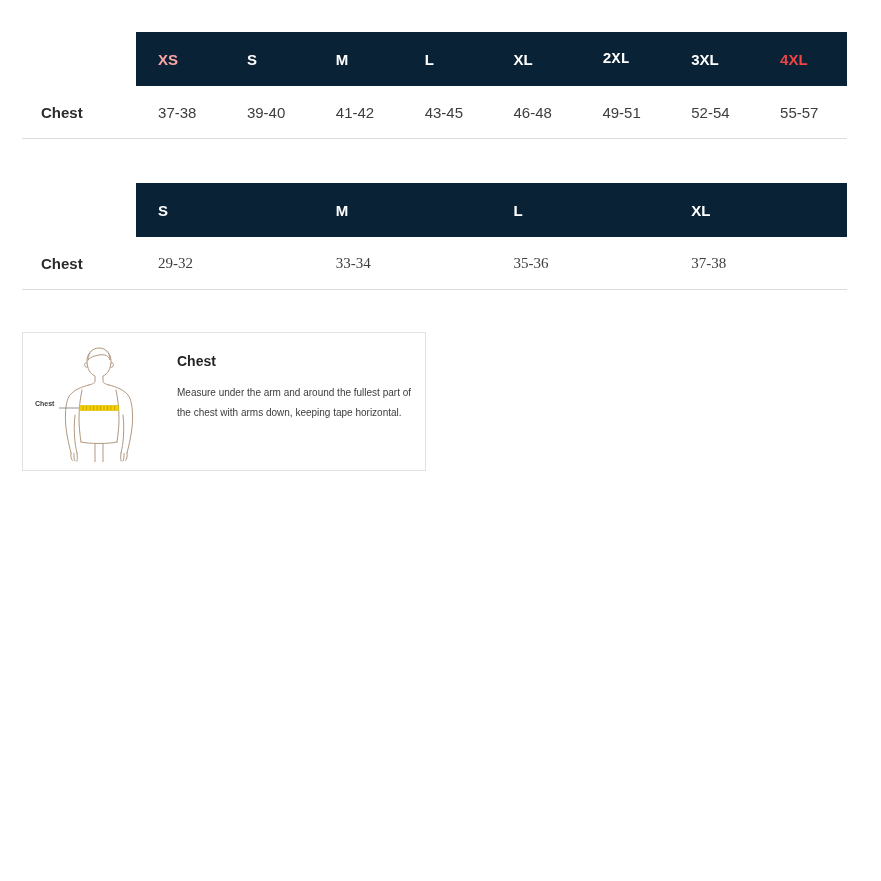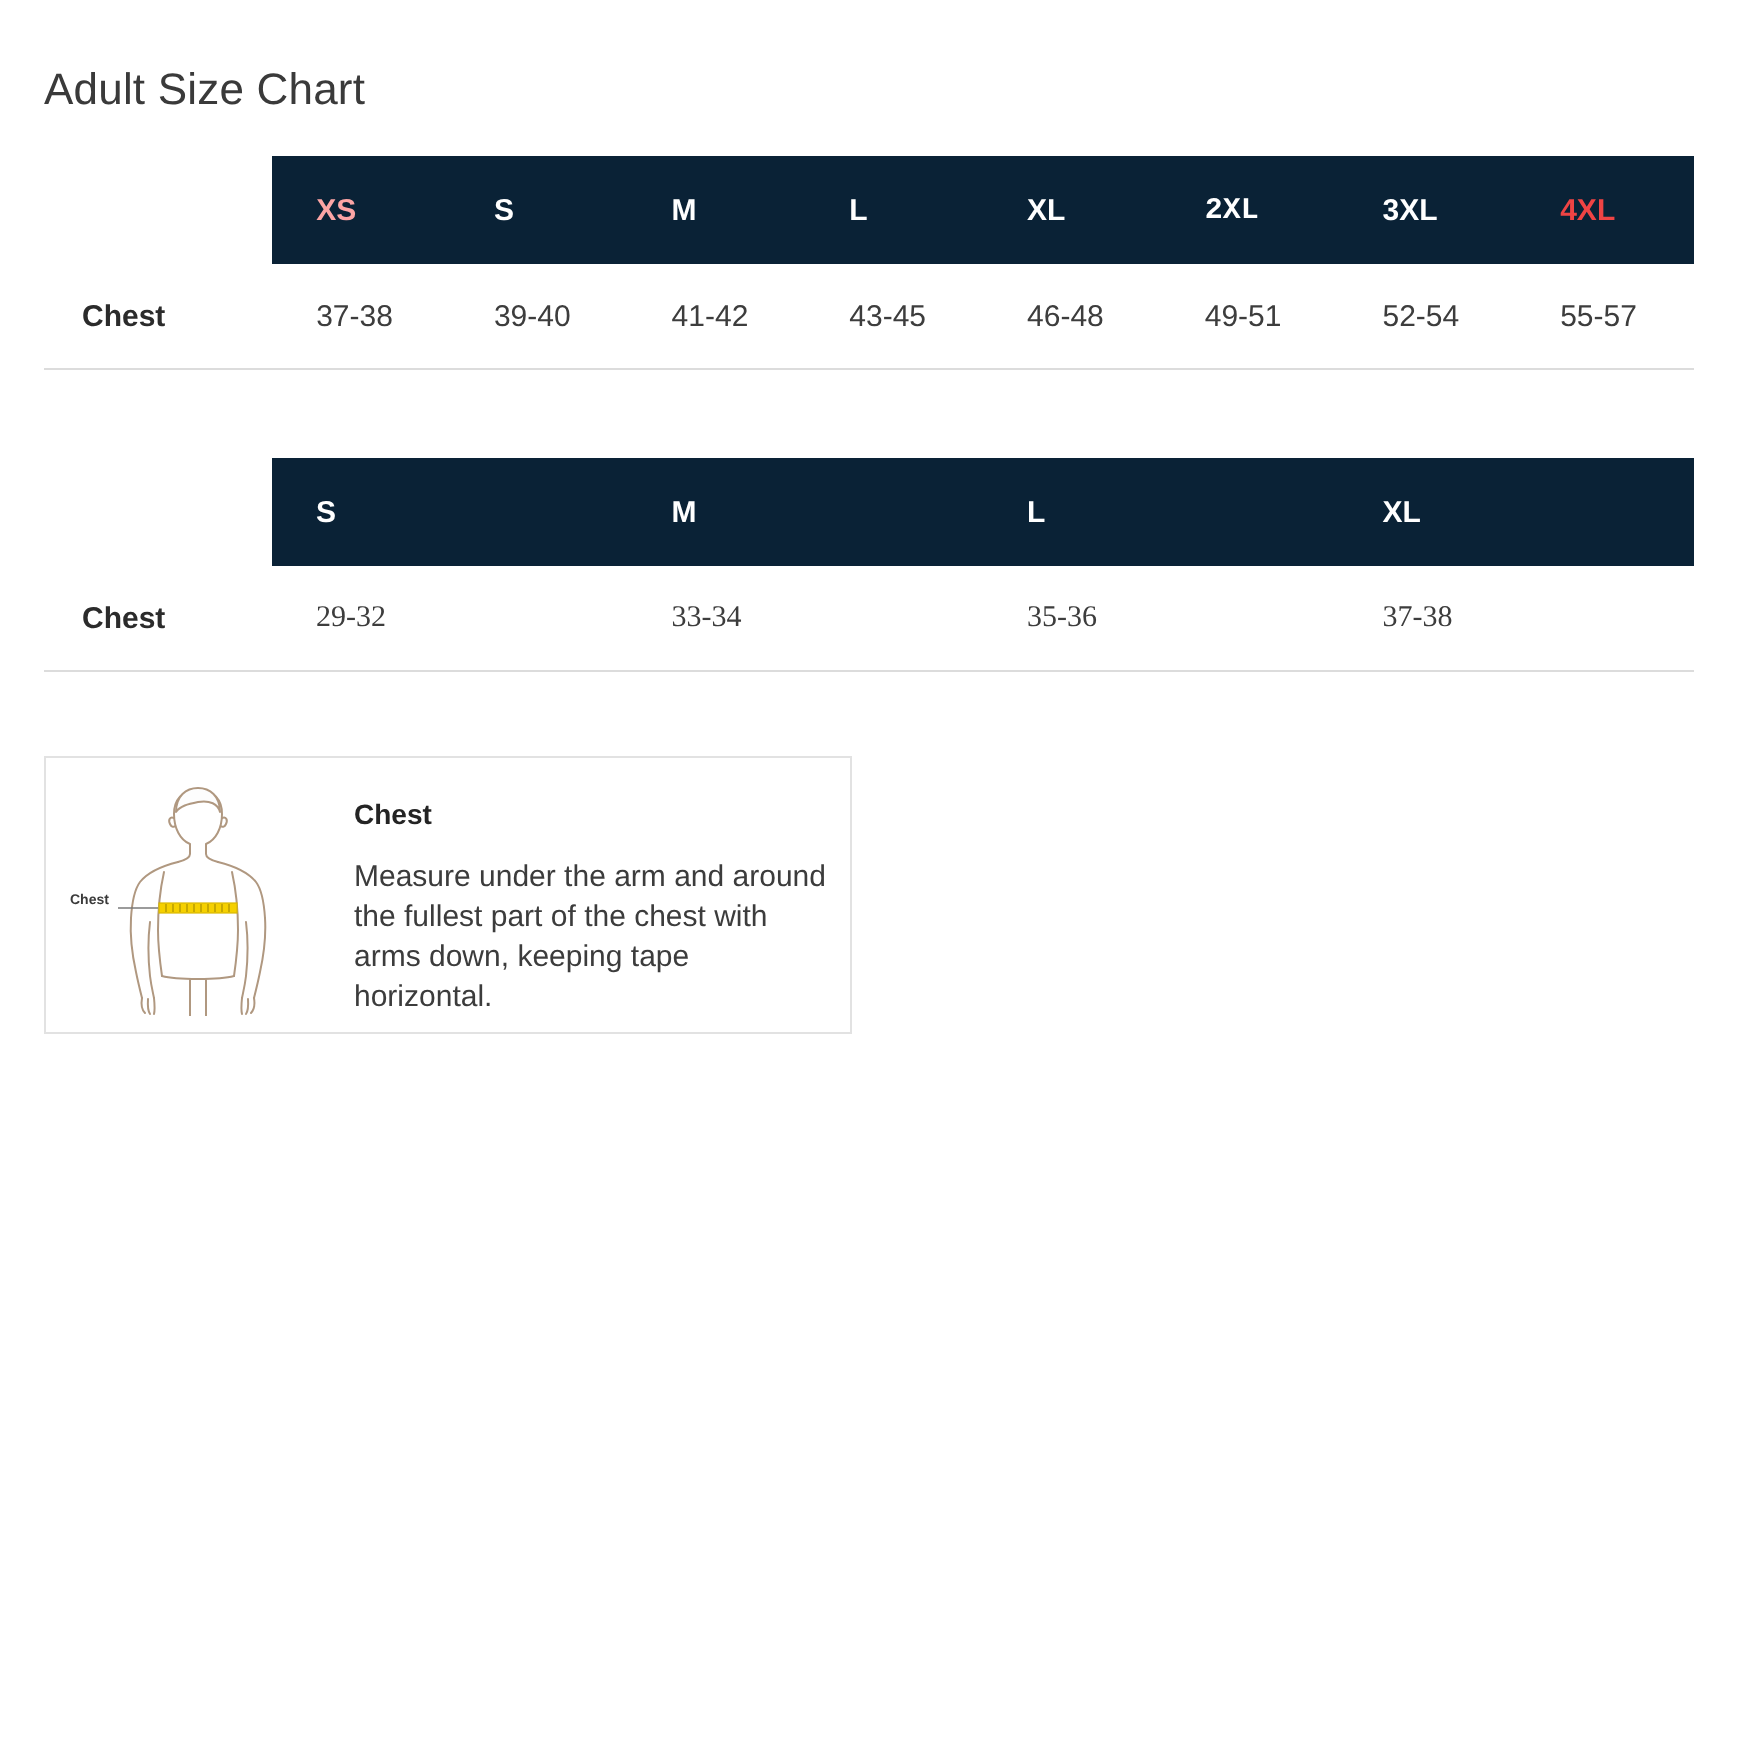--- a/index.html
+++ b/index.html
@@ -106,33 +106,32 @@
     padding-left: 12px;
     padding-top: 10px;
   }
   .measure-heading {
     font-size: 14px;
     font-weight: 700;
     color: #242424;
     margin: 0 0 14px 0;
   }
   .measure-desc {
-    font-size: 15px;
+    font-size: 10px;
     line-height: 20px;
     color: #3c3c3c;
     margin: 0;
     max-width: 240px;
   }
 </style>
 </head>
 <body>
 
 <div class="page">
 
-  <h2 class="section-title title-adult">Adult Size Chart</h2>
 
   <table class="size-table adult">
     <colgroup>
       <col class="c-label">
       <col class="c-size">
         <col class="c-size">
         <col class="c-size">
         <col class="c-size">
       <col class="c-size">
         <col class="c-size">

